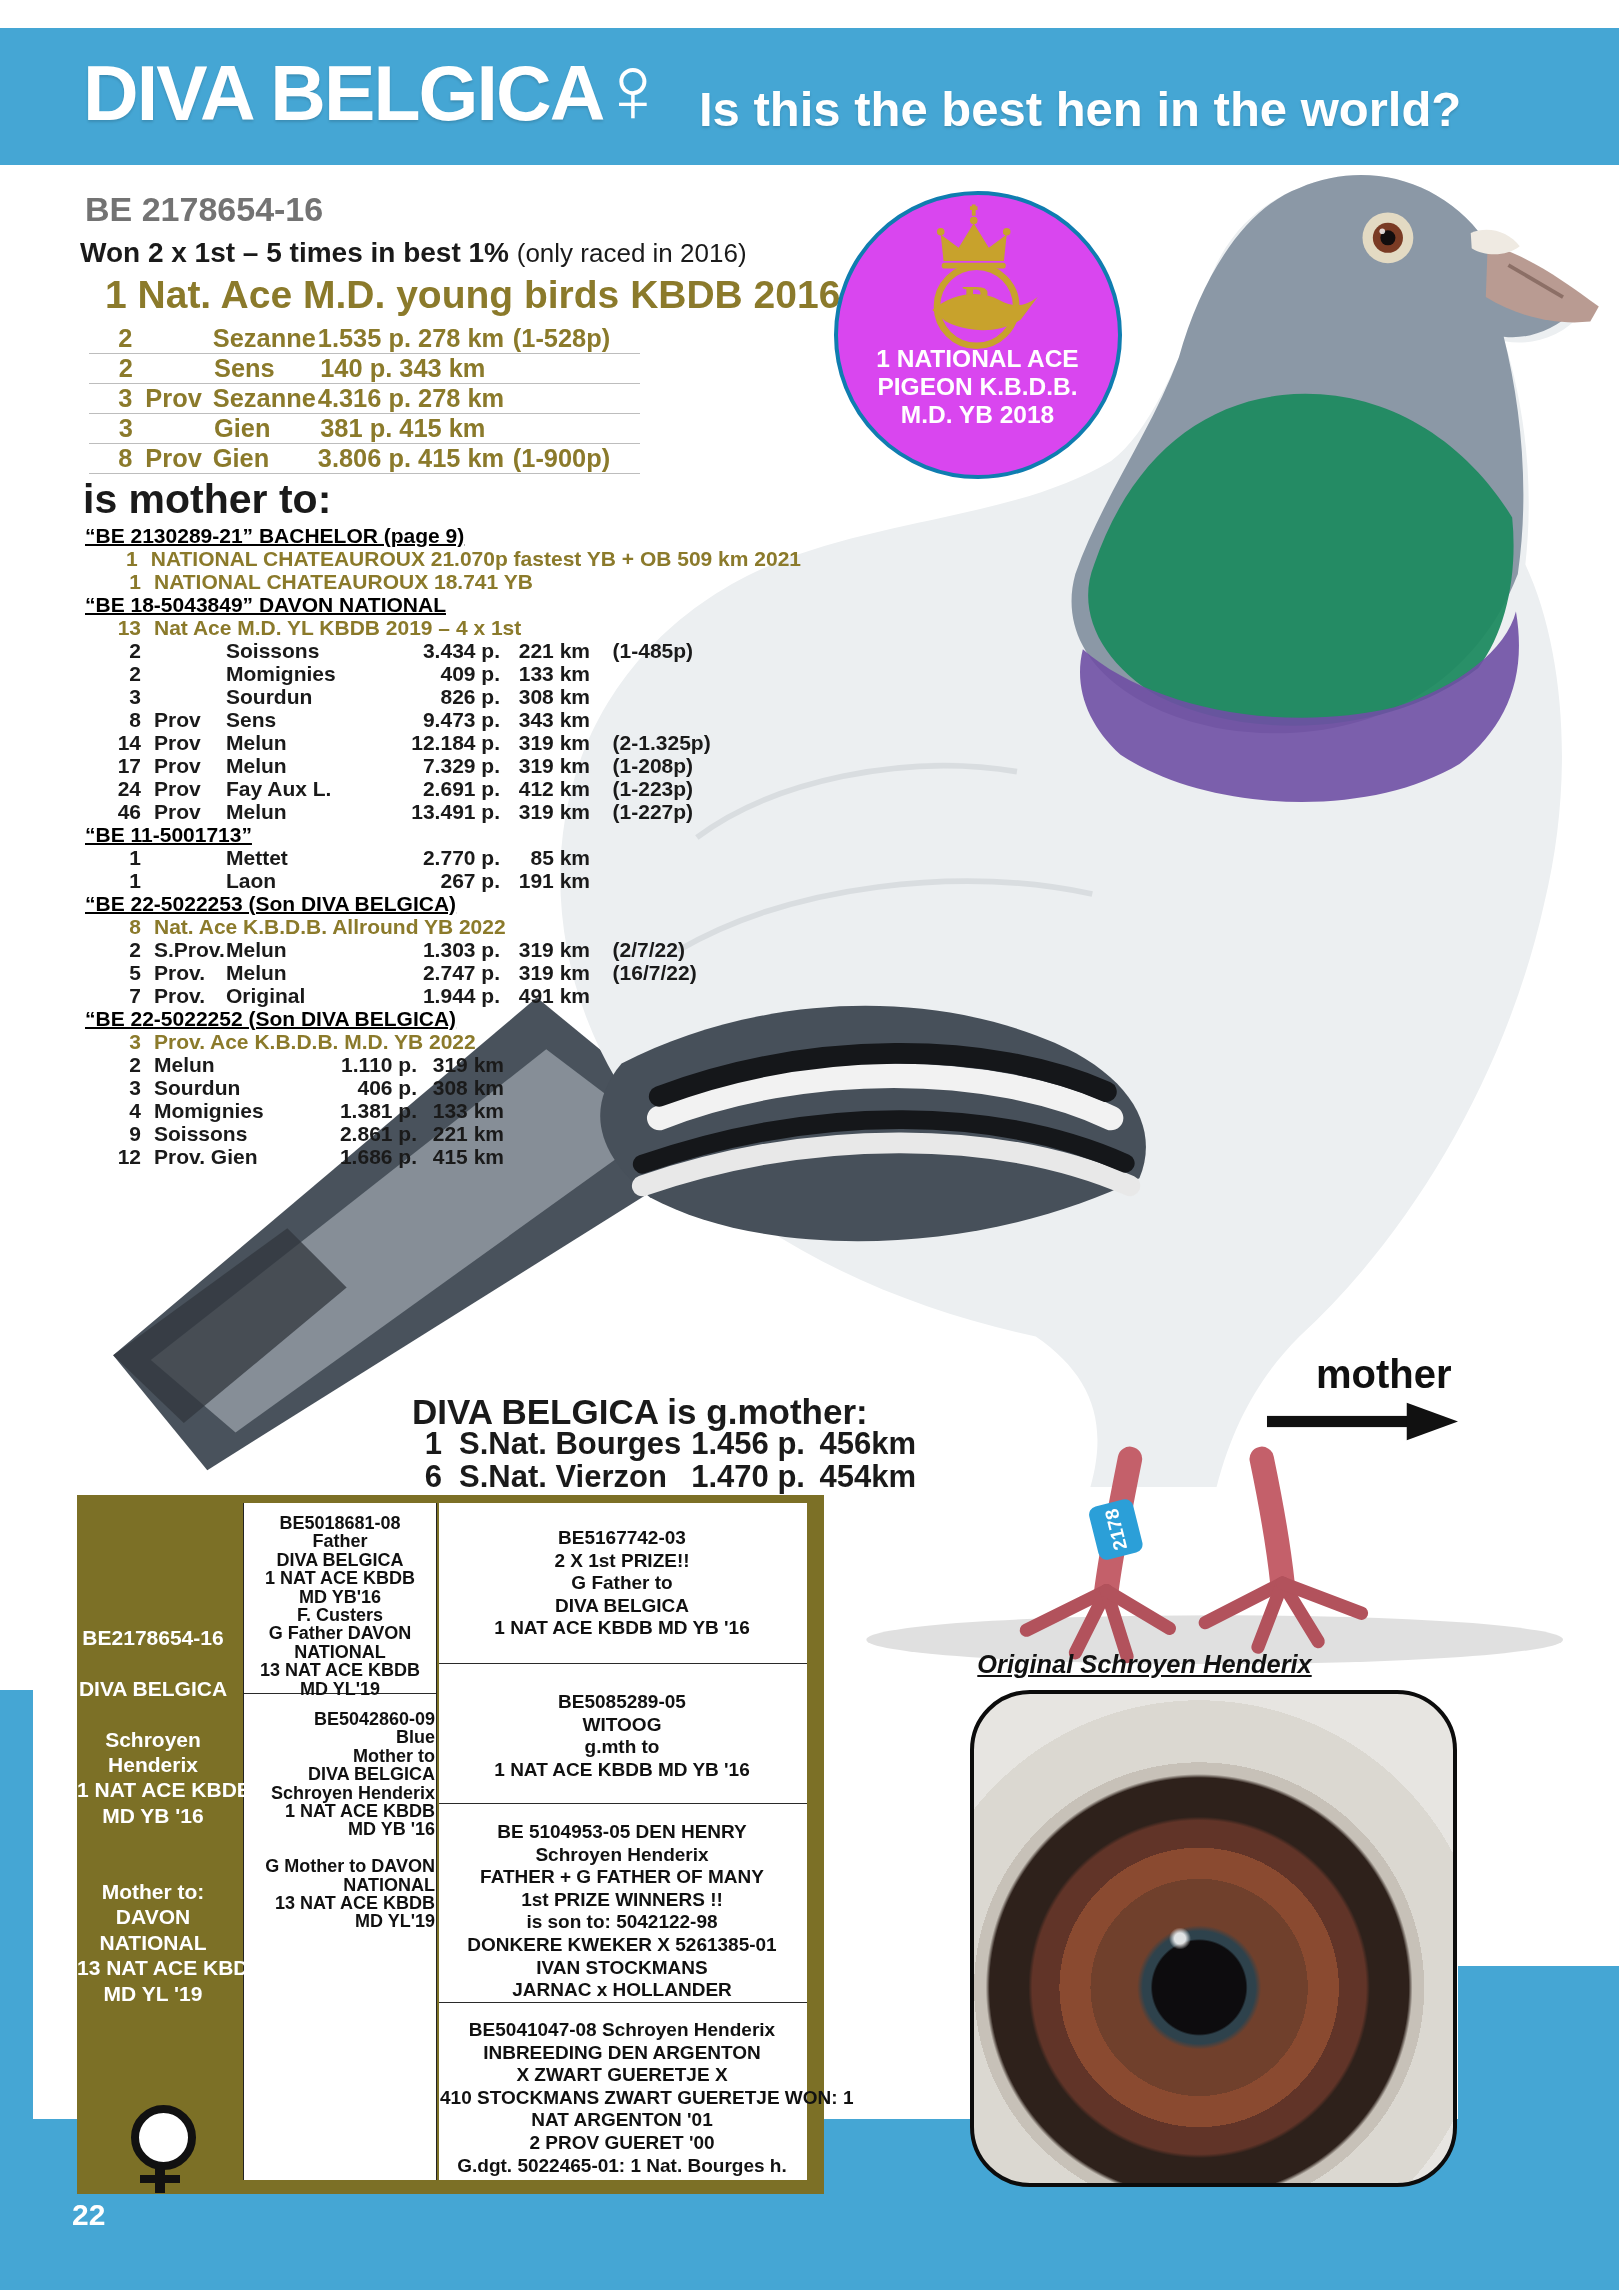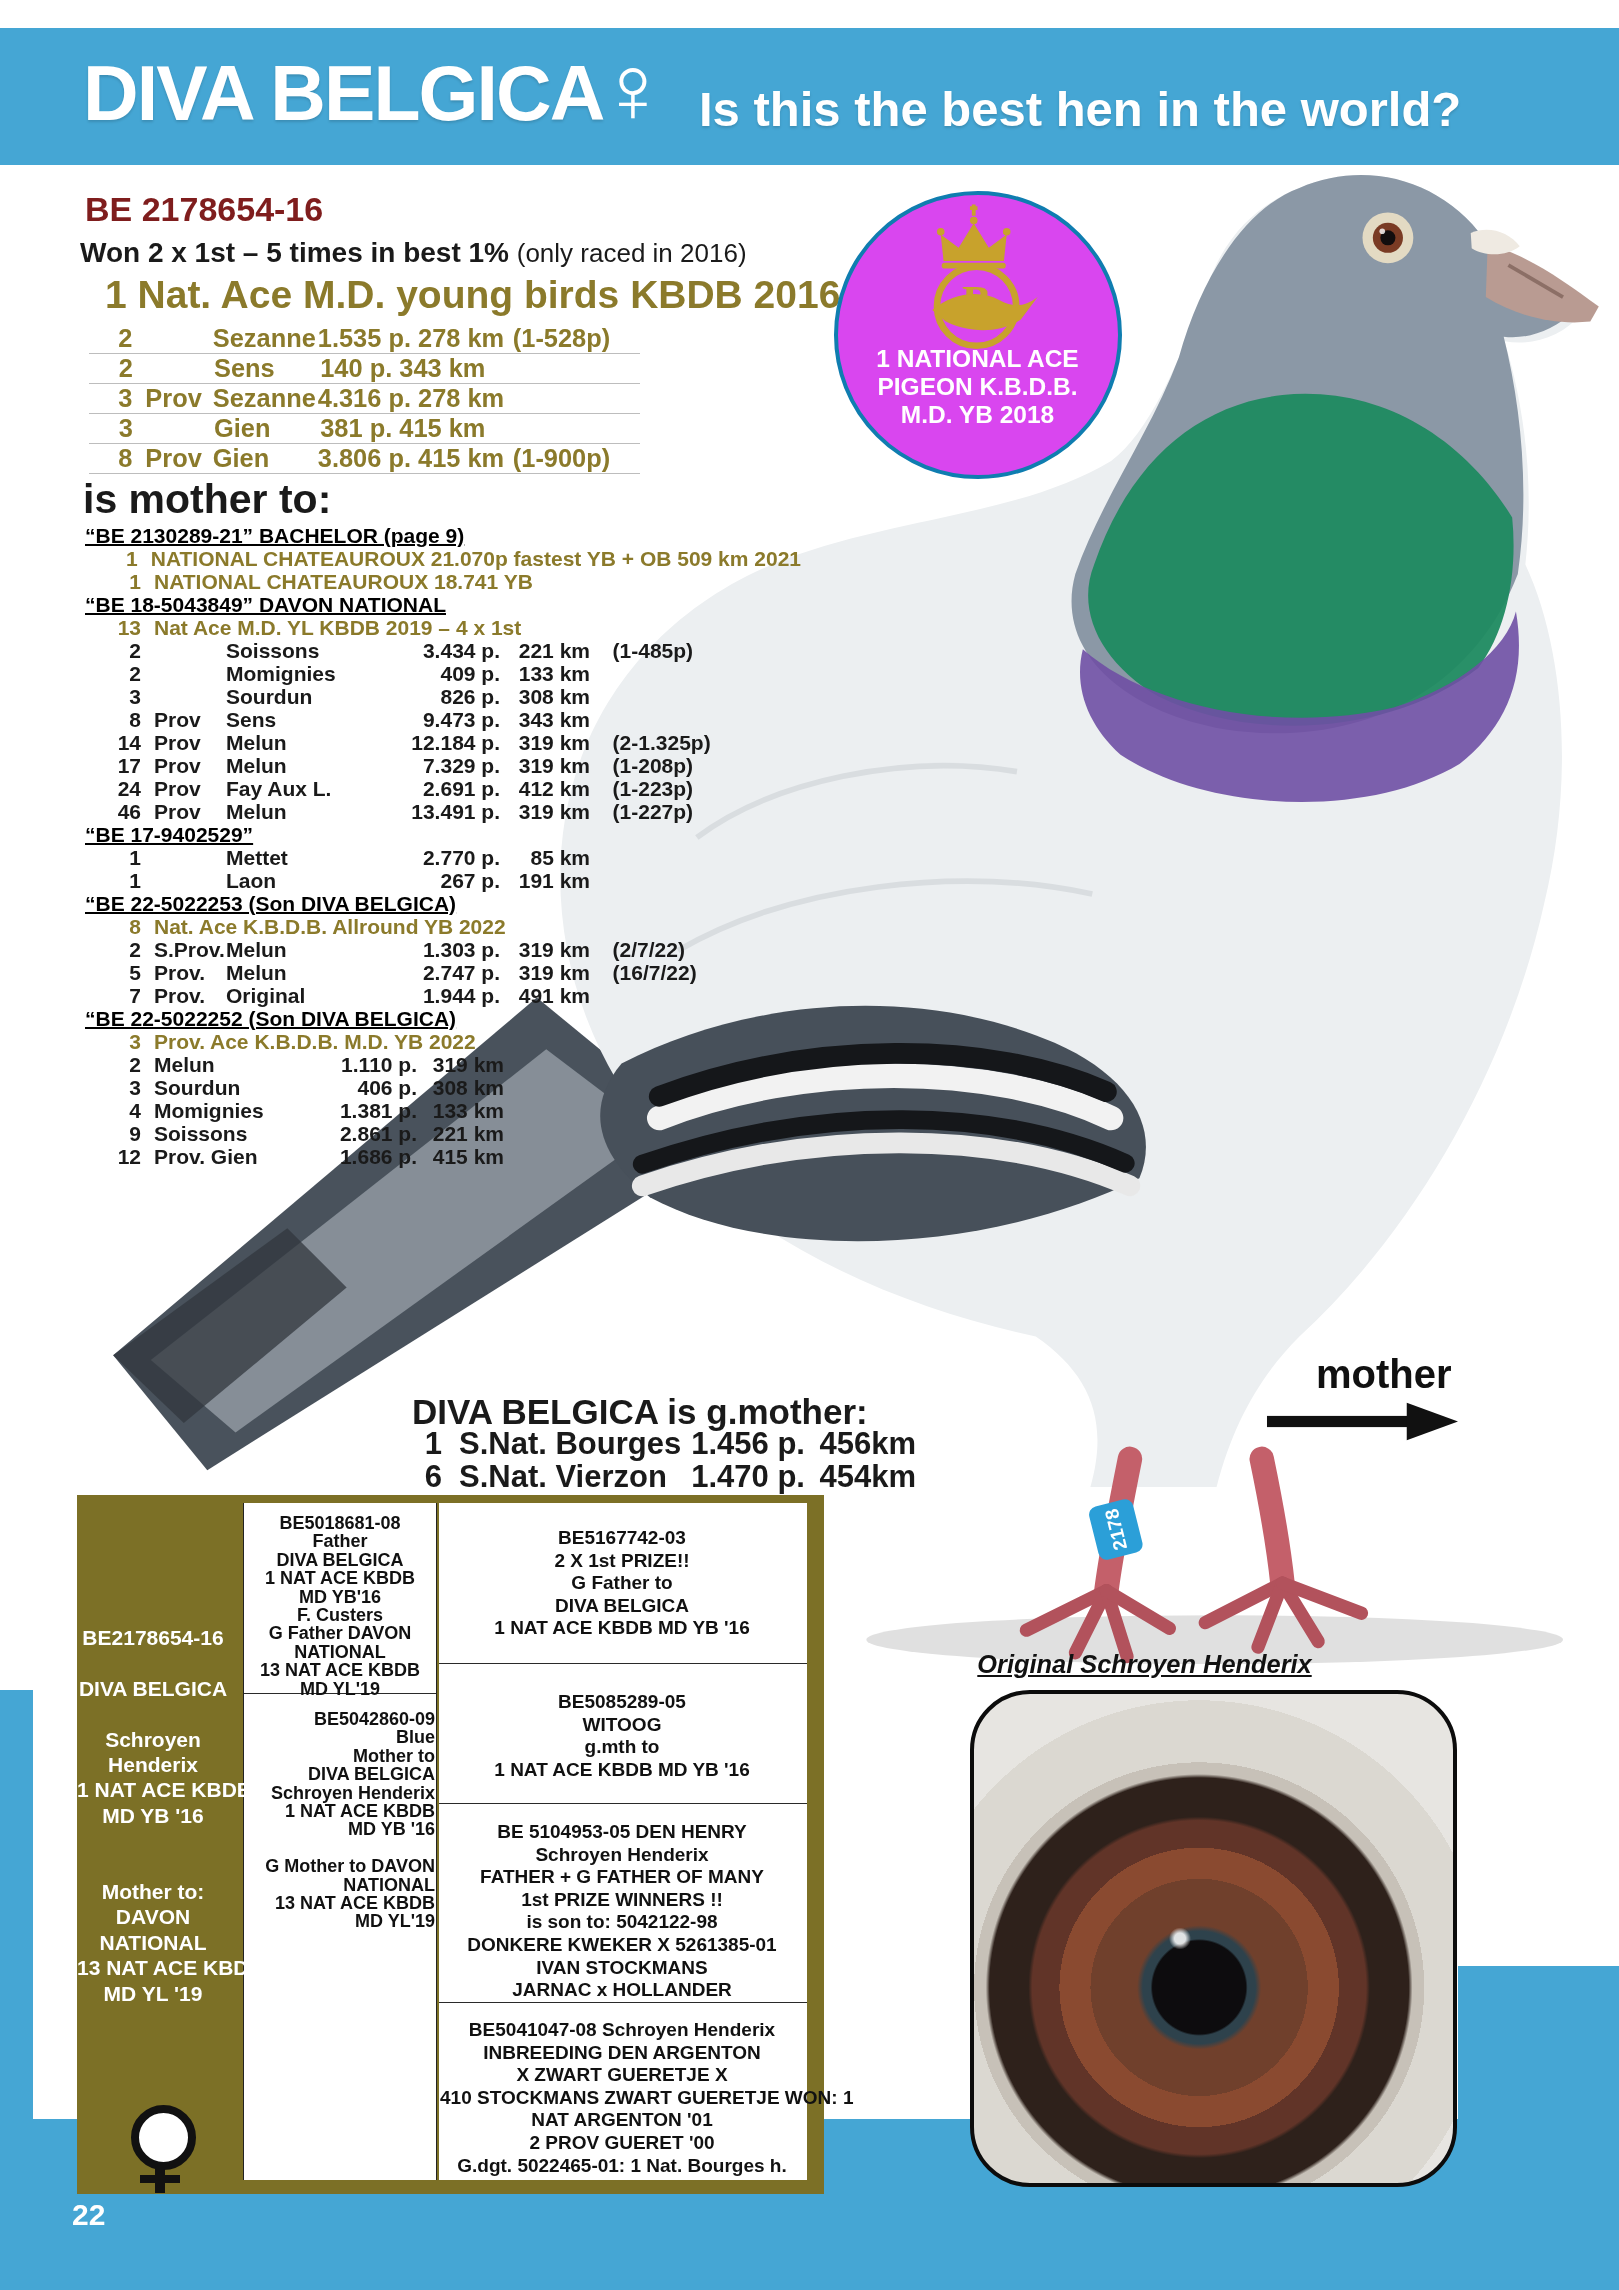--- a/index.html
+++ b/index.html
@@ -9,21 +9,21 @@
   
   .banner{left:0;top:28px;width:1620px;height:137px;background:#45a6d4;z-index:1;}
   .blue-left{left:0;top:1690px;width:33px;height:601px;background:#45a6d4;z-index:1;}
   .blue-right{left:1458px;top:1966px;width:162px;height:325px;background:#45a6d4;z-index:1;}
   .blue-bottom{left:0;top:2119px;width:1620px;height:172px;background:#45a6d4;z-index:1;}
   
   .title{left:83px;top:55px;font-size:77px;font-weight:bold;letter-spacing:-1.9px;color:#fff;line-height:1;z-index:4;text-shadow:0 1.9px 2.8px rgba(0,0,0,.15);}
   .fsym{left:597px;top:41px;font-size:96px;color:#fff;line-height:1;z-index:4;font-weight:bold;}
   .subtitle{left:699px;top:85px;font-size:49px;font-weight:bold;color:#fff;line-height:1;z-index:4;text-shadow:0 1.9px 2.8px rgba(0,0,0,.15);}
   
-  .ringno{left:85px;top:190px;font-size:34px;font-weight:bold;color:#7f1d1d;z-index:4;}
+  .ringno{left:85px;top:190px;font-size:34px;font-weight:bold;color:#737373;z-index:4;}
   .wonline{left:80px;top:237px;font-size:28px;font-weight:bold;color:#1a1a1a;z-index:4;}
   .wonline .note{font-weight:normal;font-size:26px;}
   .acetitle{left:105px;top:273px;font-size:39px;font-weight:bold;color:#8b7a2b;z-index:4;}
   
   .toptable{left:89px;top:324px;width:551px;z-index:4;}
   .trow{display:flex;align-items:baseline;height:29px;border-bottom:1.4px solid #bdbdbd;
         font-size:25.4px;font-weight:bold;color:#8b7a2b;}
   .trow .c{display:inline-block;white-space:nowrap;}
   .trow .pos{width:45px;text-align:right;padding-right:13px;}
   .trow .prov{width:70px;}
@@ -326,21 +326,21 @@
       <span class="c pos">46</span>
       <span class="c prov">Prov</span>
       <span class="c race">Melun</span>
       <span class="c p">13.491 p.</span>
       <span class="c km">319 km</span>
       <span class="c note">(1-227p)</span>
 
     </div>
       <div class="mrow rh">
 
-      <span class="c h">“BE 17-9402529”</span>
+      <span class="c h">“BE 11-5001713”</span>
     </div>
       <div class="mrow rr">
       <span class="c pos">1</span>
       <span class="c prov"></span>
       <span class="c race">Mettet</span>
       <span class="c p">2.770 p.</span>
       <span class="c km">85 km</span>
       <span class="c note"></span>
 
     </div>

